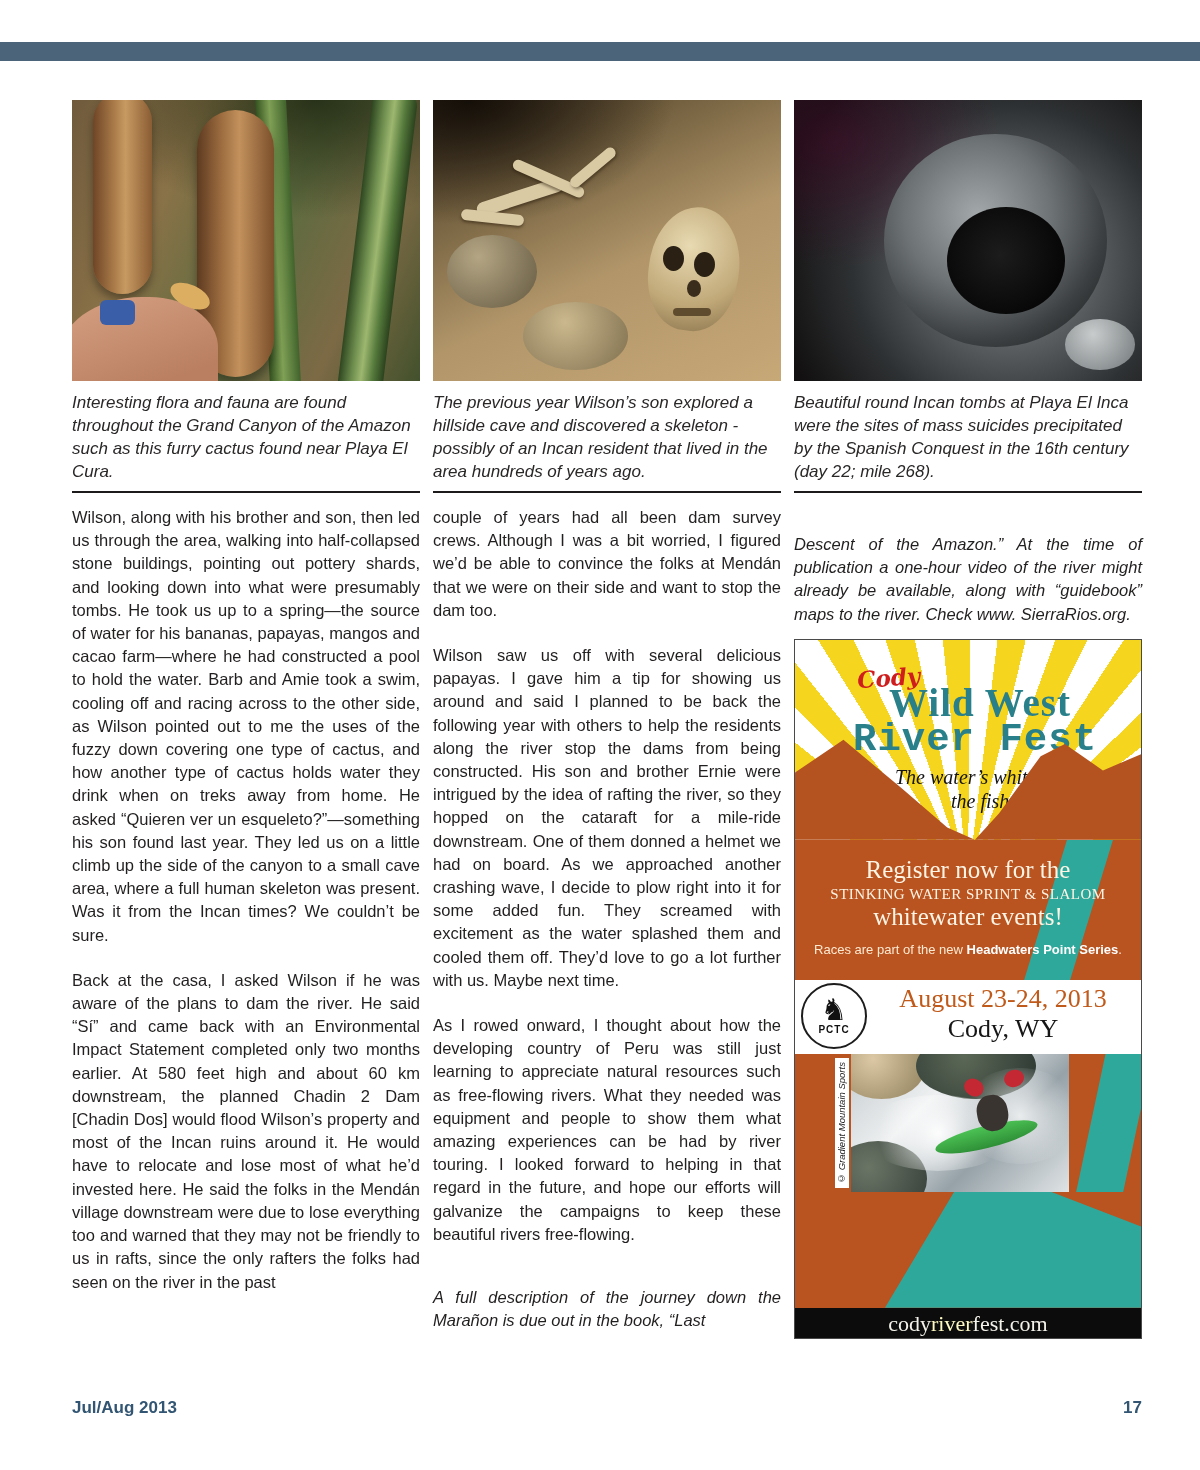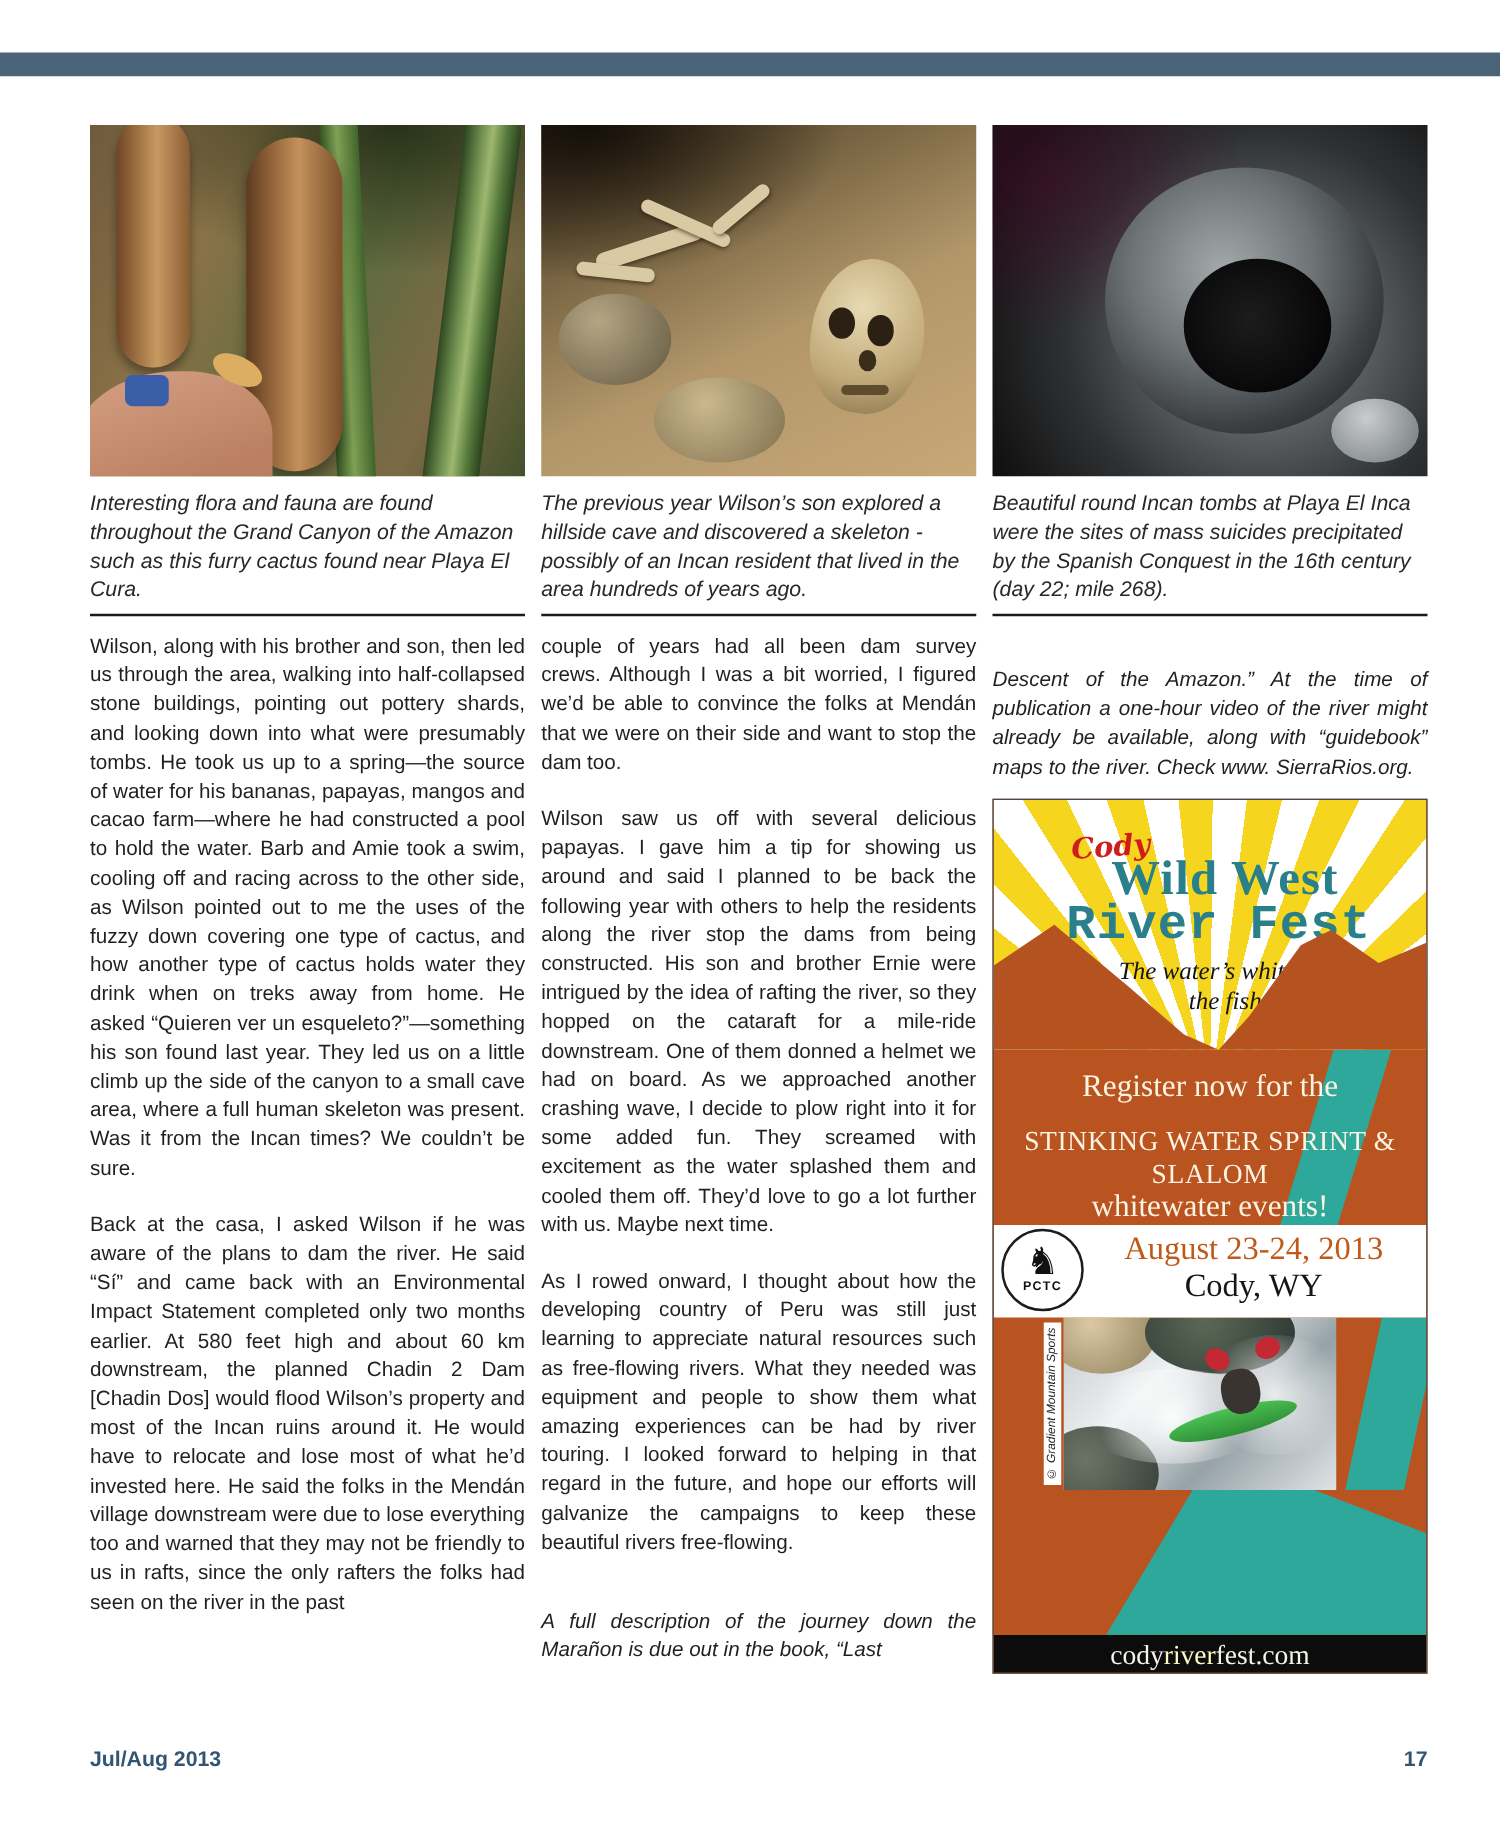--- a/index.html
+++ b/index.html
@@ -86,21 +86,21 @@
   .tag1 { position:absolute; top:110px; left:100px; font-family:"Liberation Serif", serif;
      font-style:italic; font-size:20px; color:#141414; }
   .tag2 { position:absolute; top:134px; left:156px; font-family:"Liberation Serif", serif;
      font-style:italic; font-size:20px; color:#141414; }
 
   .ad-register { position:relative; height:140px; background:#b95320; text-align:center;
      color:#fdf4e4; padding-top:16px; overflow:hidden; }
   .river-top { position:absolute; right:52px; top:-40px; width:44px; height:230px;
      background:#2fa89c; transform:rotate(17deg); }
   .reg1 { position:relative; font-family:"Liberation Serif", serif; font-size:25px; }
-  .reg2 { position:relative; font-family:"Liberation Serif", serif; font-size:22px; letter-spacing:.5px; margin-top:16px; }
+  .reg2 { position:relative; font-family:"Liberation Serif", serif; font-size:15px; letter-spacing:.5px; margin-top:2px; }
   .reg3 { position:relative; font-family:"Liberation Serif", serif; font-size:25px; }
   .races { position:relative; font-size:13px; margin-top:11px; color:#fbead2; }
   .races b { font-weight:bold; color:#ffffff; }
 
   .ad-dateband { position:relative; height:74px; background:#ffffff; z-index:2; }
   .pctc { position:absolute; left:6px; top:3px; width:66px; height:66px; border:2px solid #1c1c1c;
      border-radius:50%; background:#fff; display:flex; flex-direction:column; align-items:center;
      justify-content:center; color:#111; }
   .pctc .knight { font-size:30px; line-height:28px; }
   .pctc .pctc-label { font-size:10px; letter-spacing:1px; font-weight:bold; }

